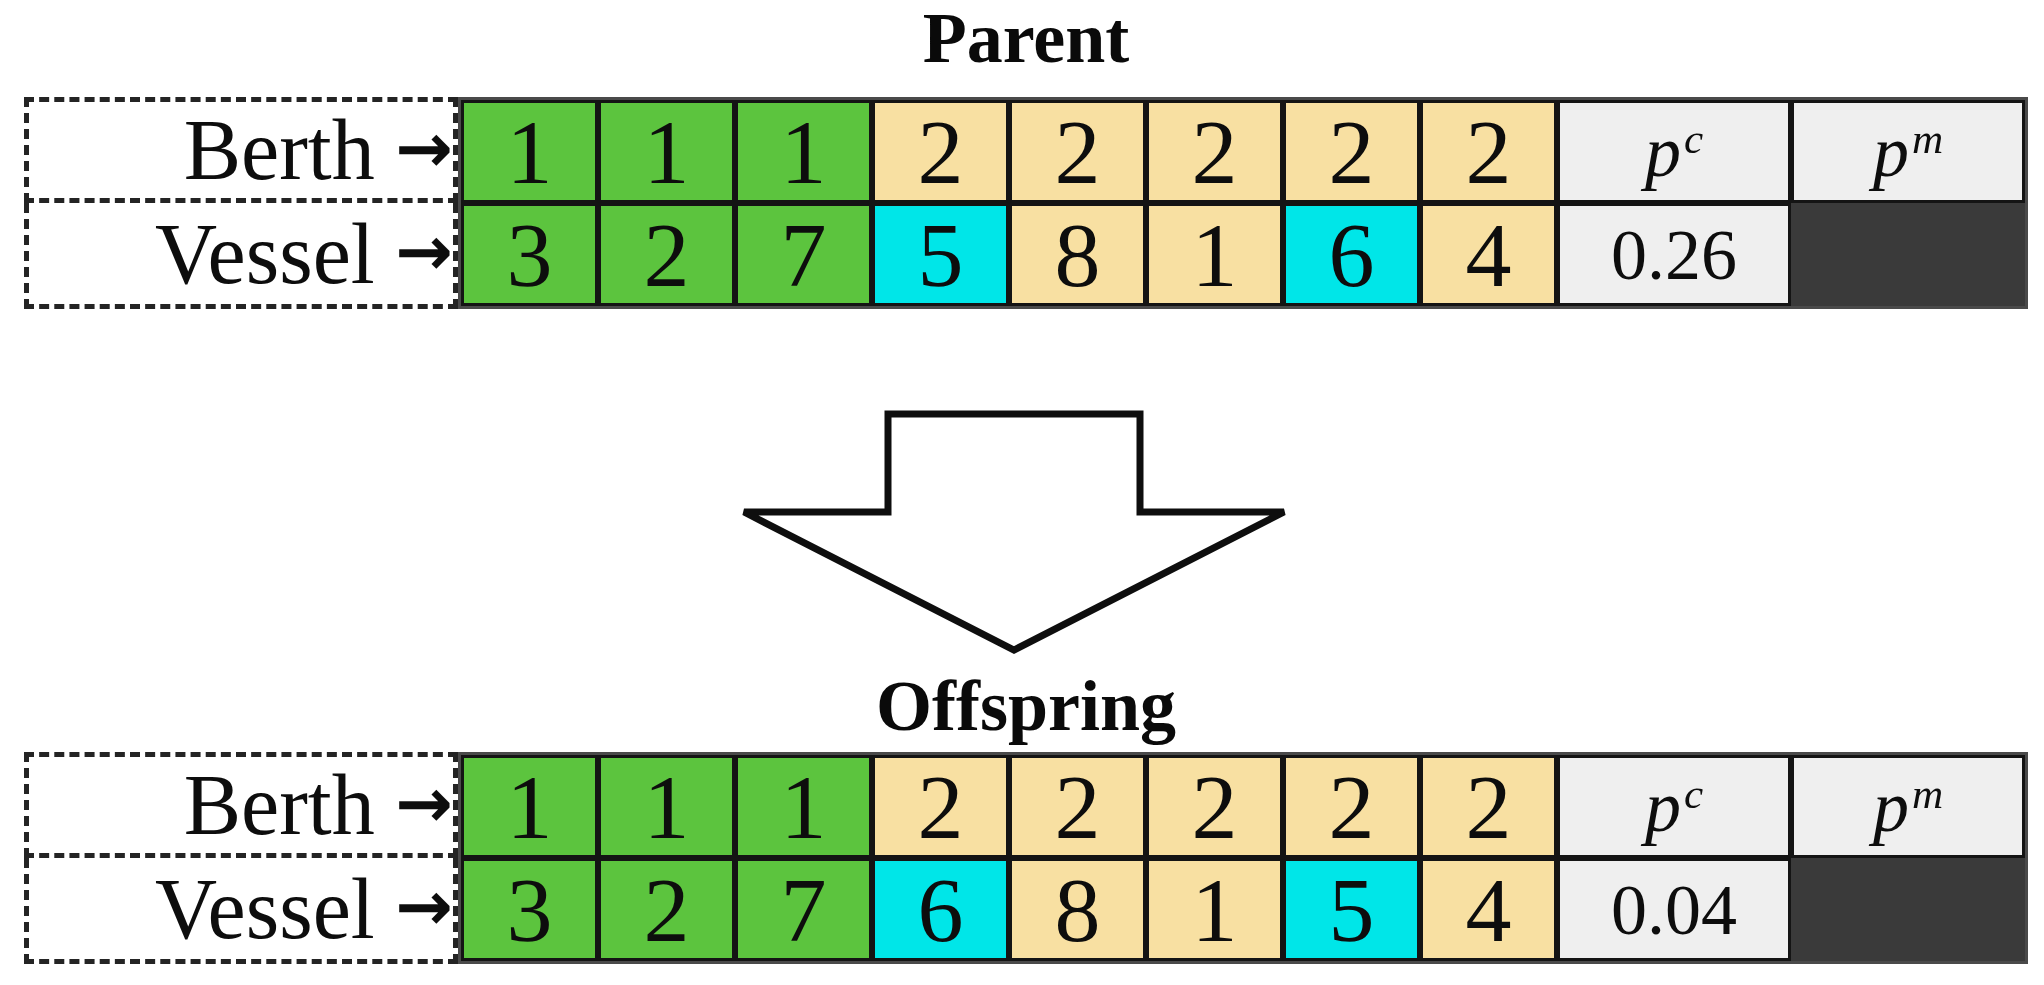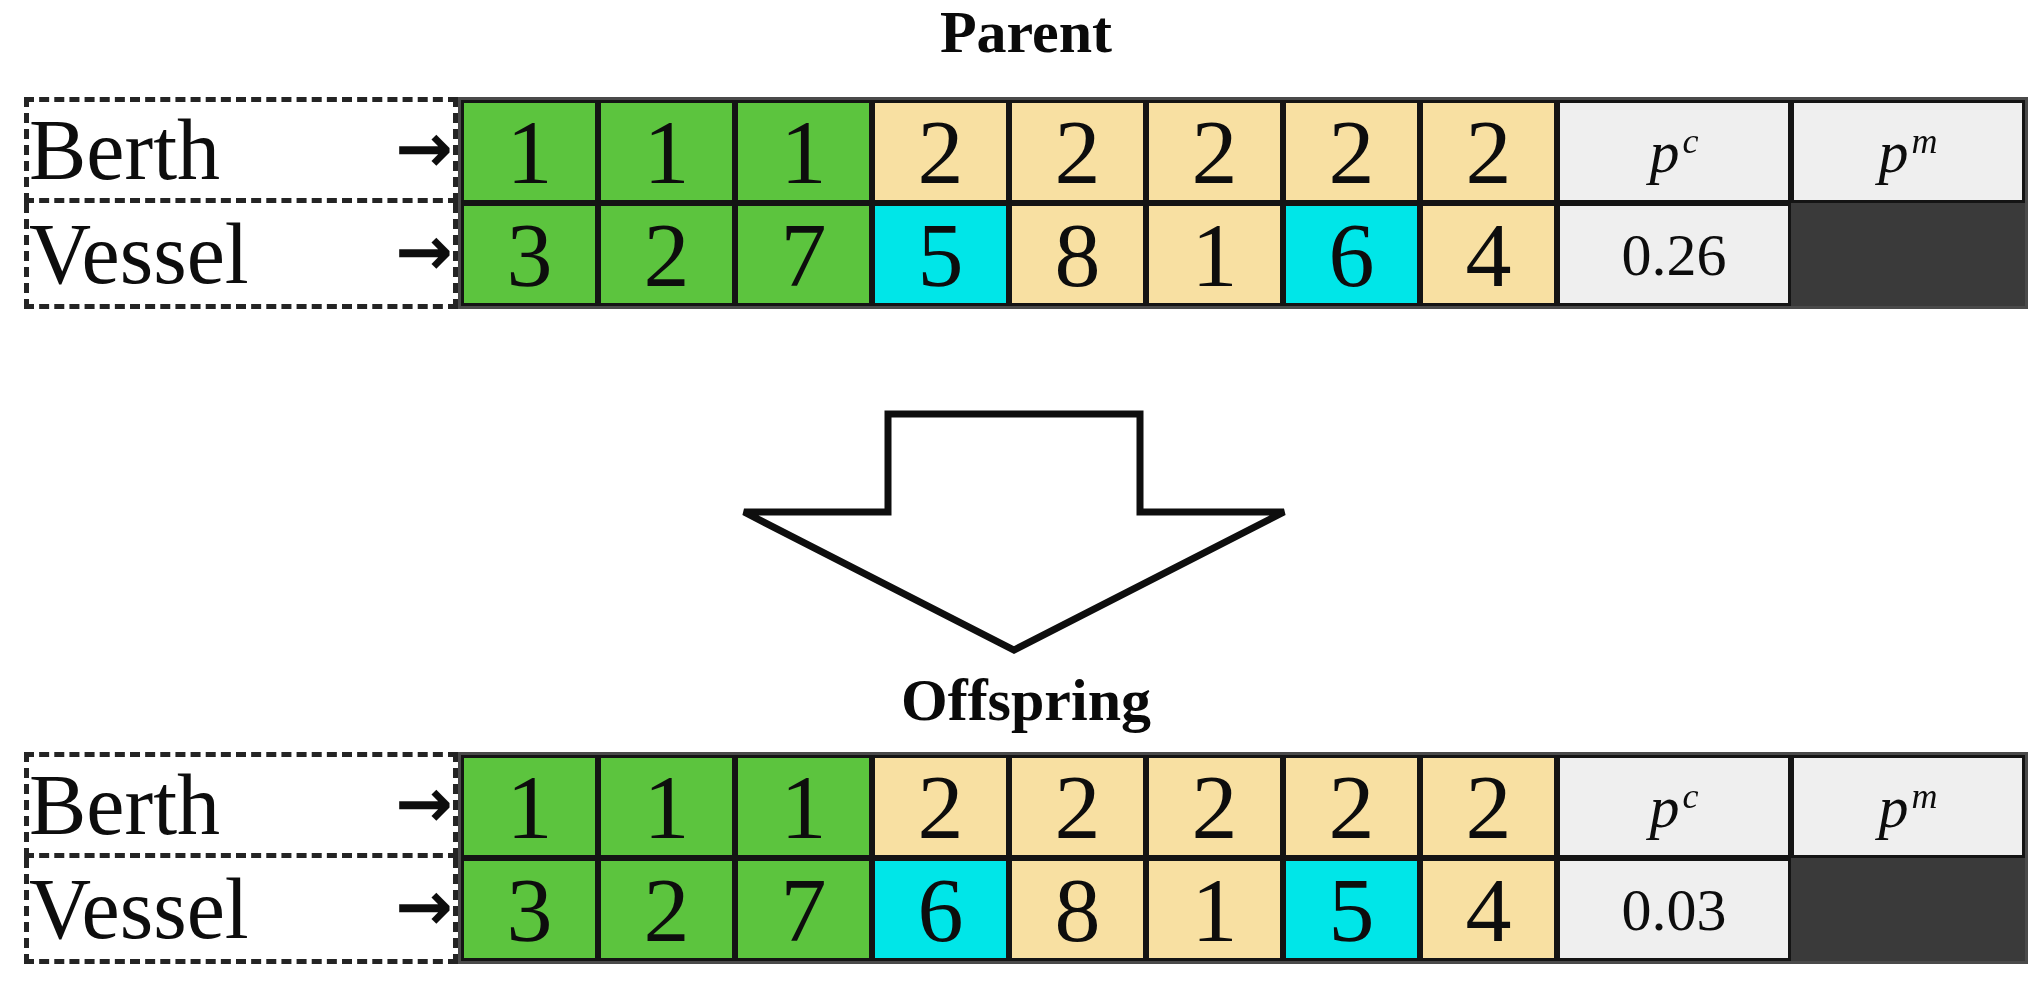--- a/index.html
+++ b/index.html
@@ -3,35 +3,35 @@
 <meta charset="utf-8">
 <style>
   html,body{margin:0;padding:0;}
   body{
     width:2044px;height:985px;background:#ffffff;position:relative;
     font-family:"Liberation Serif","DejaVu Serif",serif;color:#0d0d0d;
     overflow:hidden;
   }
   .sec-title{
     position:absolute;left:24px;width:2004px;text-align:center;
-    font-weight:bold;font-size:60px;line-height:1;color:#0a0a0a;
+    font-weight:bold;font-size:72px;line-height:1;color:#0a0a0a;
   }
   #parent-title{top:2px;}
   #offspring-title{top:650px;margin-top:20px;}
 
   .gtable{position:absolute;left:24px;width:2004px;height:212px;}
   #parent-table{top:97px;}
   #offspring-table{top:752px;}
 
   
   .label-box{position:absolute;left:0;top:0;width:434px;height:212px;}
   .lrow{
     box-sizing:border-box;height:106px;
     border:5px dashed #242424;
-    display:flex;align-items:center;justify-content:space-between;
+    display:flex;align-items:center;justify-content:flex-end;
     font-size:86px;line-height:1;white-space:nowrap;
   }
   .lrow + .lrow{border-top:none;}
   .arr{
     font-family:"DejaVu Sans",sans-serif;font-weight:700;
     font-size:0.80em;margin-left:0.30em;position:relative;top:-0.03em;
   }
 
   
   .cells-box{
@@ -43,21 +43,21 @@
   }
   .cell{
     box-sizing:border-box;border:3px solid #141414;
     display:flex;align-items:center;justify-content:center;
     font-size:92px;line-height:1;background:#ffffff;
   }
   [data-color="green"]{background:var(--c-green,#5cc43e);}
   [data-color="tan"]{background:var(--c-tan,#f8e0a2);}
   [data-color="cyan"]{background:var(--c-cyan,#00e6e8);}
   [data-color="gray"]{background:var(--c-gray,#efefef);}
-  .pcell{font-size:60px;}
+  .pcell{font-size:72px;}
   .pvar{font-style:italic;}
   .pvar sup{
     font-style:italic;font-size:60%;
     position:relative;top:-0.52em;vertical-align:baseline;margin-left:3px;
   }
 
   
   #down-arrow{position:absolute;left:738px;top:408px;}
 </style>
 </head>
@@ -140,15 +140,15 @@
     </div>
 
     <div class="cell" data-color="green">3</div>
     <div class="cell" data-color="green">2</div>
     <div class="cell" data-color="green">7</div>
     <div class="cell" data-color="cyan">6</div>
     <div class="cell" data-color="tan">8</div>
     <div class="cell" data-color="tan">1</div>
     <div class="cell" data-color="cyan">5</div>
     <div class="cell" data-color="tan">4</div>
-    <div class="cell pcell" data-color="gray">0.03</div>
+    <div class="cell pcell" data-color="gray">0.04</div>
   </div>
 </div>
 
 </body></html>

